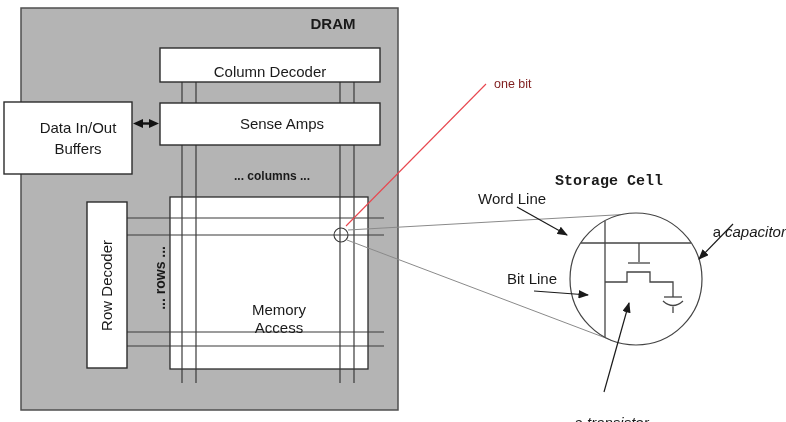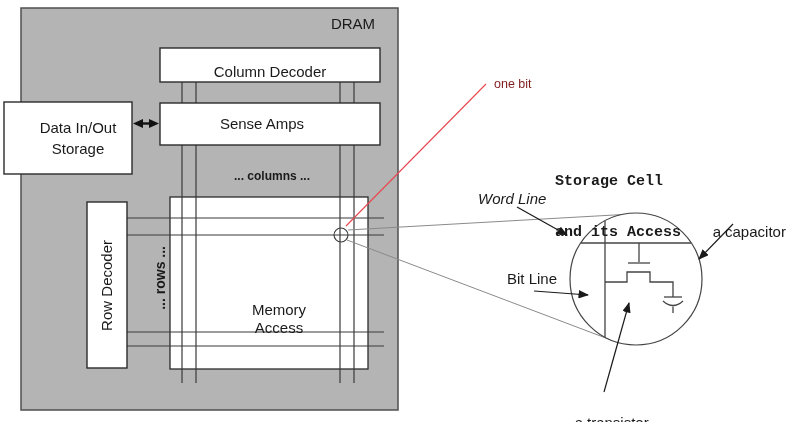--- a/index.html
+++ b/index.html
@@ -28,21 +28,21 @@
   }
   .col-label { flex-direction: column; padding-left: 10px; }
   .bold { font-weight: bold; }
   .vert-wrap { display: flex; align-items: center; justify-content: center; }
   .vert {
     writing-mode: vertical-rl;
     transform: rotate(180deg);
     white-space: nowrap;
   }
   .red-text { font-size: 12.5px; }
-  .it { }
+  .it { font-style: italic; }
   .prefix { margin-right: 4px; }
   .title-lines { line-height: 17px; font-family: Liberation Mono, monospace; }
 </style>
 </head>
 <body>
 
 <div id="canvas">
 
   <svg id="diagram-svg" width="786" height="422" viewBox="0 0 786 422">
     <defs>
@@ -107,29 +107,29 @@
     </g>
 
     <g stroke="#1a1a1a" stroke-width="1.2">
       <line x1="517" y1="207" x2="567" y2="235" marker-end="url(#ah)"></line>
       <line x1="733" y1="224" x2="699" y2="259" marker-end="url(#ah)"></line>
       <line x1="534" y1="291" x2="588" y2="295" marker-end="url(#ah)"></line>
       <line x1="604" y1="392" x2="629" y2="303" marker-end="url(#ah)"></line>
     </g>
   </svg>
 
-  <div class="label" style="left:324px; top:15px; width:58px; text-align:center;">DRAM</div>
+  <div class="label" style="left:304px; top:15px; width:58px; text-align:center;font-weight:bold;">DRAM</div>
 
   <div class="label box-label" style="left:160px; top:48px; width:220px; height:48px;">Column Decoder</div>
 
-  <div class="label box-label" style="left:152px; top:103px; width:220px; height:42px;">Sense Amps</div>
+  <div class="label box-label" style="left:172px; top:103px; width:220px; height:42px;">Sense Amps</div>
 
   <div class="label box-label col-label" style="left:4px; top:102px; width:128px; height:72px; line-height:21px;">
     <span>Data In/Out</span>
-    <span>Storage</span>
+    <span>Buffers</span>
   </div>
 
   <div class="label vert-wrap" style="left:87px; top:202px; width:40px; height:166px;">
     <span class="vert">Row Decoder</span>
   </div>
 
   <div class="label vert-wrap bold" style="left:146px; top:238px; width:28px; height:80px; font-size:14px;">
     <span class="vert">... rows ...</span>
   </div>
 
@@ -137,24 +137,23 @@
 
   <div class="label box-label col-label" style="left:170px; top:197px; width:198px; height:172px;margin-top:36px;">
     <span>Memory</span>
     <span>Access</span>
   </div>
 
   <div class="label red-text" style="left:494px; top:75px; color:#7f1d1d;">one bit</div>
 
   <div class="label bold title-lines" style="left:555px; top:139px;">
     <div>Storage Cell</div>
-    <div>and its Access</div>
   </div>
 
-  <div class="label" style="left:478px; top:190px;font-style:italic;">Word Line</div>
+  <div class="label" style="left:478px; top:190px;">Word Line</div>
 
   <div class="label" style="left:507px; top:270px;">Bit Line</div>
 
   <div class="label" style="left:696px; top:205px;">
     <span class="prefix">a</span><span class="it">capacitor</span>
   </div>
 
   <div class="label" style="left:558px; top:396px;">
     <span class="prefix">a</span><span class="it">transistor</span>
   </div>

